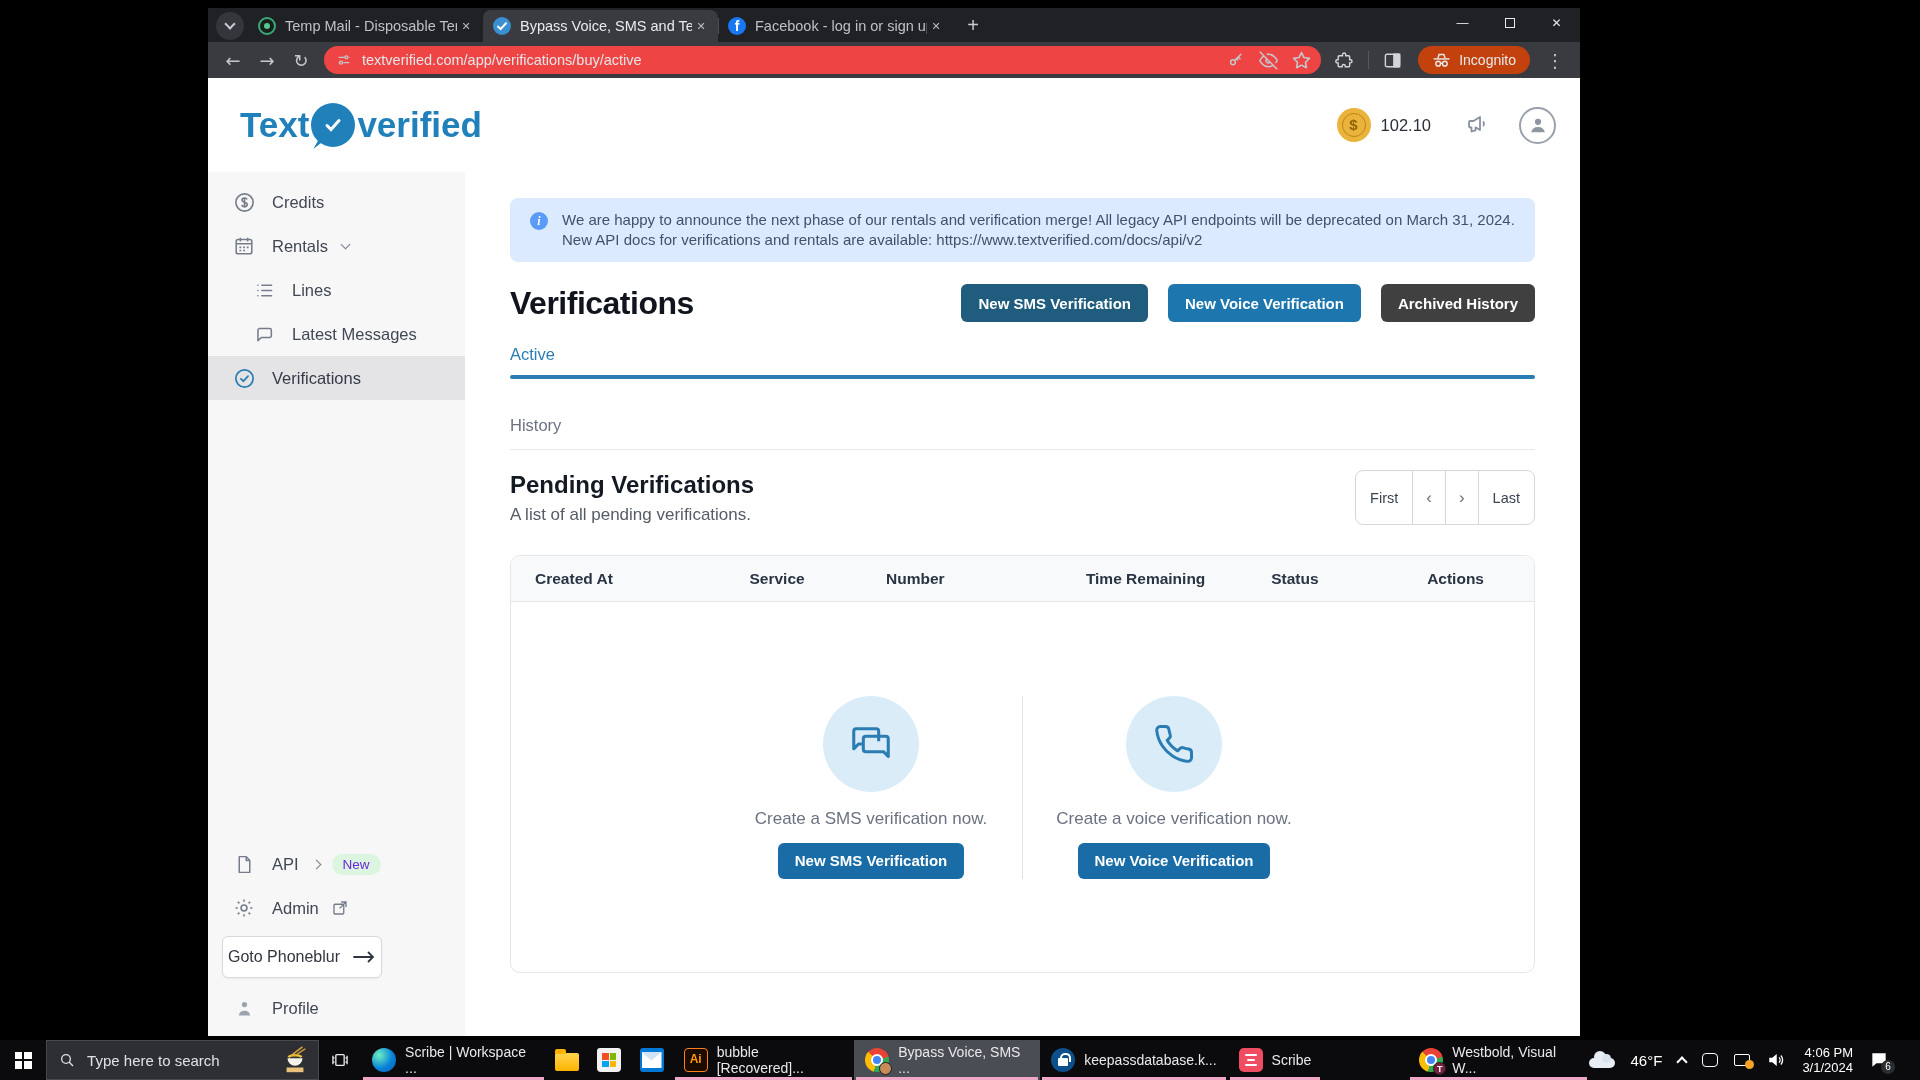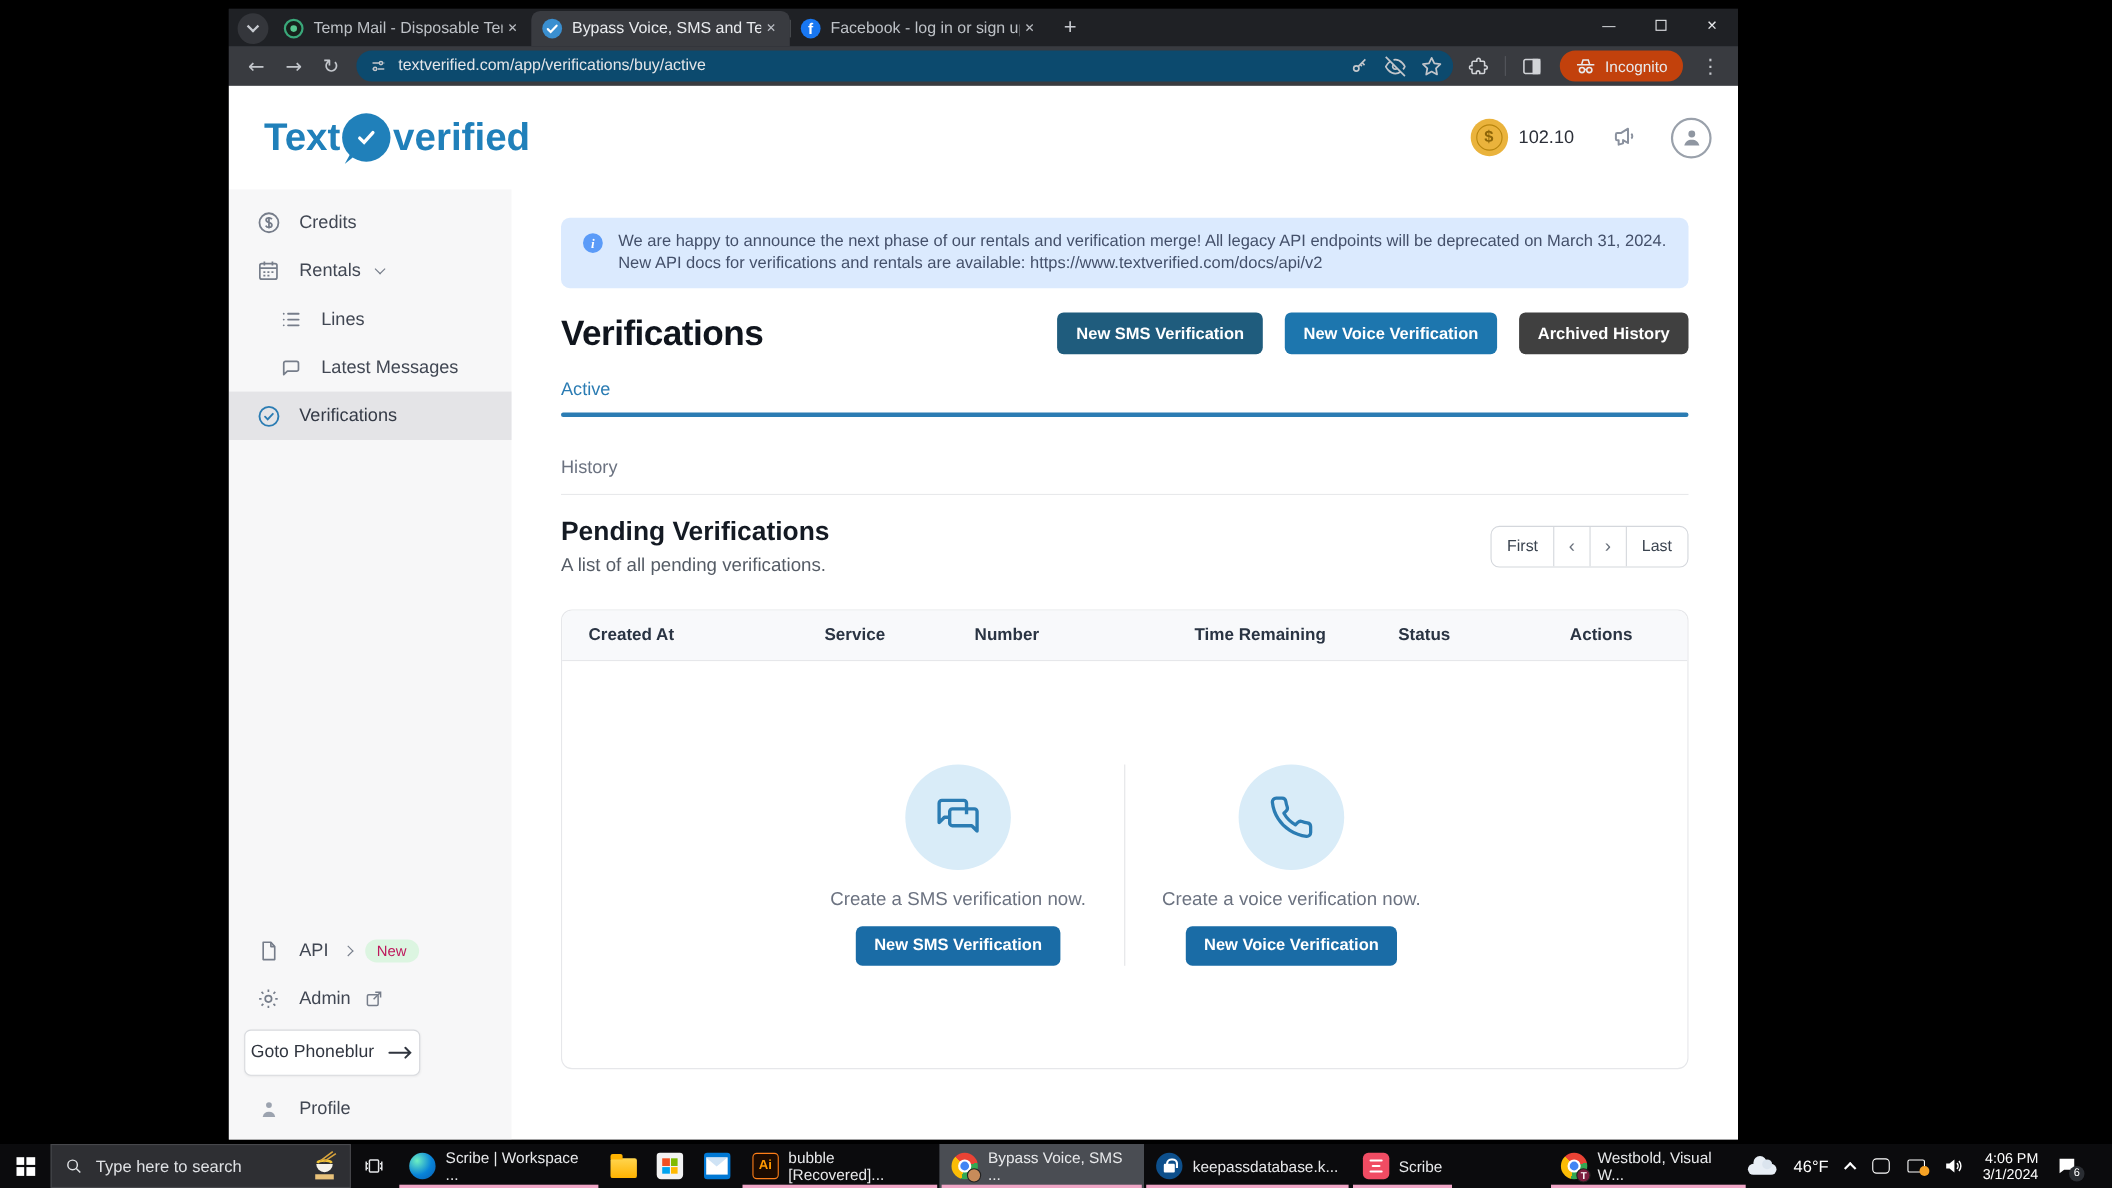--- a/index.html
+++ b/index.html
@@ -37,21 +37,21 @@
                 font-size:20px; line-height:26px; text-align:center; }
   .win-controls { margin-left:auto; display:flex; align-self:flex-start; }
   .win-btn { width:47px; height:30px; display:flex; align-items:center; justify-content:center;
              color:#e6e8eb; font-size:12px; }
   .win-max { width:10px; height:10px; border:1.5px solid #e6e8eb; }
 
   
   .toolbar { height:36px; background:#393b40; display:flex; align-items:center; padding:0 8px; flex:0 0 auto; }
   .nav-btn { width:28px; height:28px; display:flex; align-items:center; justify-content:center;
              color:#c3c6cb; font-size:18px; margin:0 3px; font-family:"DejaVu Sans",sans-serif; }
-  .addressbar { flex:1; height:28px; margin:0 6px; background:#0c4a6e; border-radius:14px;
+  .addressbar { flex:1; height:28px; margin:0 6px; background:#ef4444; border-radius:14px;
                 display:flex; align-items:center; padding:0 10px 0 12px; }
   .addr-url { color:#e4e6e9; font-size:14.5px; margin-left:10px; flex:1; white-space:nowrap; overflow:hidden; }
   .addr-ic { display:flex; align-items:center; margin-left:14px; color:#c3c6cb; }
   .tool-ic { display:flex; align-items:center; color:#d2d4d8; margin:0 8px; }
   .tb-divider { width:1px; height:18px; background:#55575c; margin:0 6px; }
   .incog-pill { display:flex; align-items:center; gap:8px; background:#c2410c; border-radius:14px;
                 height:28px; padding:0 14px; color:#e8eaed; font-size:14px; margin:0 8px; }
 
   
   .page { flex:1; background:#fff; display:flex; flex-direction:column; overflow:hidden; }
@@ -80,21 +80,21 @@
                color:#414753; flex:0 0 auto; }
   .side-item .s-ic { width:24px; display:flex; justify-content:center; color:#767d8a; margin-right:16px; }
   .side-item.sub { padding-left:44px; }
   .side-item.selected { background:#e4e4e7; color:#343a46; }
   .side-item.selected .s-ic { color:#2b7cb3; }
   .chev-down { width:7px; height:7px; border-right:1.8px solid #767d8a; border-bottom:1.8px solid #767d8a;
                transform:rotate(45deg); margin:-3px 0 0 14px; }
   .chev-right { width:7px; height:7px; border-right:1.8px solid #767d8a; border-bottom:1.8px solid #767d8a;
                 transform:rotate(-45deg); margin:0 0 0 14px; }
   .side-bottom { margin-top:auto; padding-bottom:6px; }
-  .badge-new { background:#dcf5e1; color:#be185d; font-size:13.5px; padding:3px 11px; border-radius:11px;
+  .badge-new { background:#dcf5e1; color:#6d28d9; font-size:13.5px; padding:3px 11px; border-radius:11px;
                margin-left:12px; }
   .ext-ic { margin-left:12px; color:#767d8a; display:flex; }
   .phoneblur-btn { margin:6px 0 8px 14px; width:160px; height:42px; background:#fff;
                    border:1px solid #d7d9dd; border-radius:6px; box-shadow:0 1px 2px rgba(0,0,0,.05);
                    display:flex; align-items:center; justify-content:center; gap:12px;
                    font-size:16px; color:#30353f; }
   .arrow-long { display:flex; color:#30353f; }
 
   
   .main { flex:1; padding:0 45px; overflow:hidden; }
@@ -113,21 +113,21 @@
   .btn-voice { background:#1d76ae; }
   .btn-red { background:#404040; }
   .view-tabs { margin-top:23px; display:flex; gap:38px; border-bottom:1px solid #e8e9eb;flex-direction:column; }
   .vtab { font-size:16.5px; padding-bottom:14px; position:relative; color:#6b7280; }
   .vtab.on { color:#2b7cb3; }
   .vtab.on::after { content:""; position:absolute; left:0; right:0; bottom:-1px; height:4px;
                     background:#2b7cb3; border-radius:2px; }
   .section-row { margin-top:20px; display:flex; align-items:center; }
   .section-title { font-size:24px; font-weight:bold; color:#141a23; }
   .section-sub { font-size:17px; color:#555c66; margin-top:6px; }
-  .pager { margin-left:auto; display:flex; border:1px solid #d4d7dc; border-radius:8px; height:38px;
+  .pager { margin-left:auto; display:flex; border:1px solid #d4d7dc; border-radius:8px; height:55px;
            overflow:hidden; background:#fff; }
   .pg { display:flex; align-items:center; justify-content:center; font-size:14.5px; color:#3b4450;
         padding:0 14px; border-left:1px solid #d4d7dc; }
   .pg:first-child { border-left:none; }
   .pg-ar { color:#6a717c; font-size:17px; padding:0 13px; }
 
   
   .card { margin-top:30px; border:1px solid #e6e7ea; border-radius:10px; height:418px;
           display:flex; flex-direction:column; overflow:hidden; }
   .thead { height:46px; background:#f8f9fb; border-bottom:1px solid #e6e7ea; display:grid;

